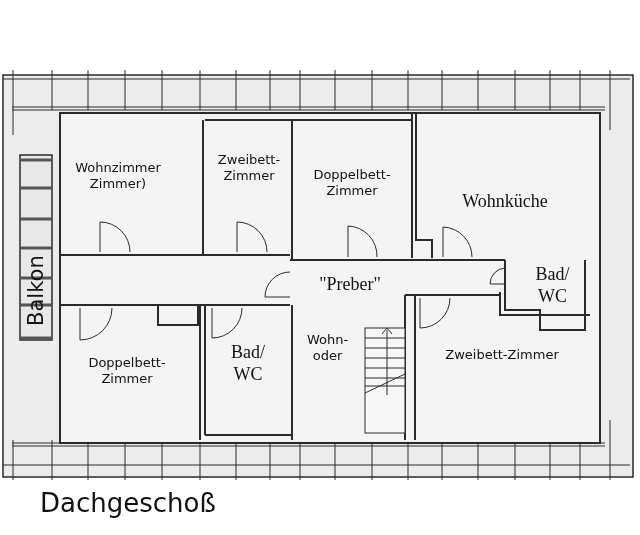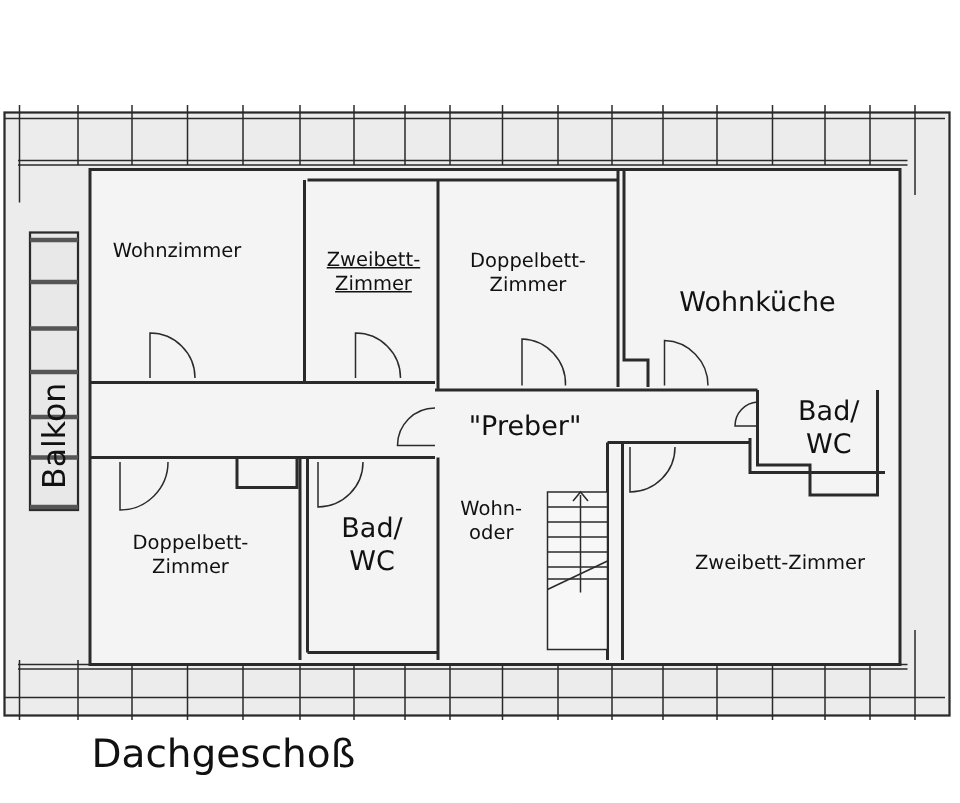--- a/index.html
+++ b/index.html
@@ -1,20 +1,20 @@
 <!DOCTYPE html>
 <html><head>
 <meta charset="utf-8">
 <style>
   html, body { margin:0; padding:0; background:#ffffff; }
   body { width:640px; height:535px; position:relative; overflow:hidden; font-family:"DejaVu Sans", sans-serif; }
   svg { position:absolute; left:0; top:0; }
   .lbl { position:absolute; color:#111; text-align:center; line-height:1.2; white-space:nowrap; }
   .sm { font-size:13px; }
-  .md { font-size:18px; }
+  .md { font-size:18px;font-family:Liberation Serif, serif; }
   .lg { font-size:21px; }
 </style>
 </head>
 <body>
 
 <svg width="640" height="535" viewBox="0 0 640 535">
 
   <rect x="3" y="75" width="627" height="142" fill="#ececec"></rect>
   <rect x="3" y="75" width="630" height="402" fill="#ececec" stroke="#2a2a2a" stroke-width="1.5"></rect>
   <line x1="3" y1="79" x2="630" y2="79" stroke="#2a2a2a" stroke-width="1"></line>
@@ -131,22 +131,23 @@
     <path d="M290 272 A25 25 0 0 0 265 297 L290 297"></path>
     <path d="M505 268 A16 16 0 0 0 490 284 L505 284"></path>
     <path d="M80 308 L80 340 A32 32 0 0 0 112 308"></path>
     <path d="M212 308 L212 338 A30 30 0 0 0 242 308"></path>
     <path d="M420 298 L420 328 A30 30 0 0 0 450 298"></path>
   </g>
 </svg>
 
 <div class="lbl sm" style="left:62px;top:160px;width:112px;">
   <div>Wohnzimmer</div>
+  <div>Zimmer)</div>
 </div>
-<div class="lbl sm" style="left:205px;top:166px;width:88px;text-decoration:underline;">
+<div class="lbl sm" style="left:205px;top:152px;width:88px;">
   <div>Zweibett-</div>
   <div>Zimmer</div>
 </div>
 <div class="lbl sm" style="left:293px;top:167px;width:118px;">
   <div>Doppelbett-</div>
   <div>Zimmer</div>
 </div>
 <div class="lbl md" style="left:420px;top:191px;width:170px;">Wohnküche</div>
 <div class="lbl md" style="left:295px;top:274px;width:110px;">"Preber"</div>
 <div class="lbl md" style="left:520px;top:264px;width:65px;">
@@ -159,15 +160,15 @@
   <div>Zimmer</div>
 </div>
 <div class="lbl md" style="left:208px;top:342px;width:80px;">
   <div>Bad/</div>
   <div>WC</div>
 </div>
 <div class="lbl sm" style="left:295px;top:332px;width:65px;">
   <div>Wohn-</div>
   <div>oder</div>
 </div>
-<div class="lbl sm" style="left:430px;top:347px;width:180px;margin-top:21px;">Zweibett-Zimmer</div>
+<div class="lbl sm" style="left:412px;top:347px;width:180px;">Zweibett-Zimmer</div>
 
-<div class="lbl" style="left:40px;top:488px;font-size:26px;text-align:left;margin-left:21px;">Dachgeschoß</div>
+<div class="lbl" style="left:40px;top:488px;font-size:26px;text-align:left;">Dachgeschoß</div>
 
 </body></html>

